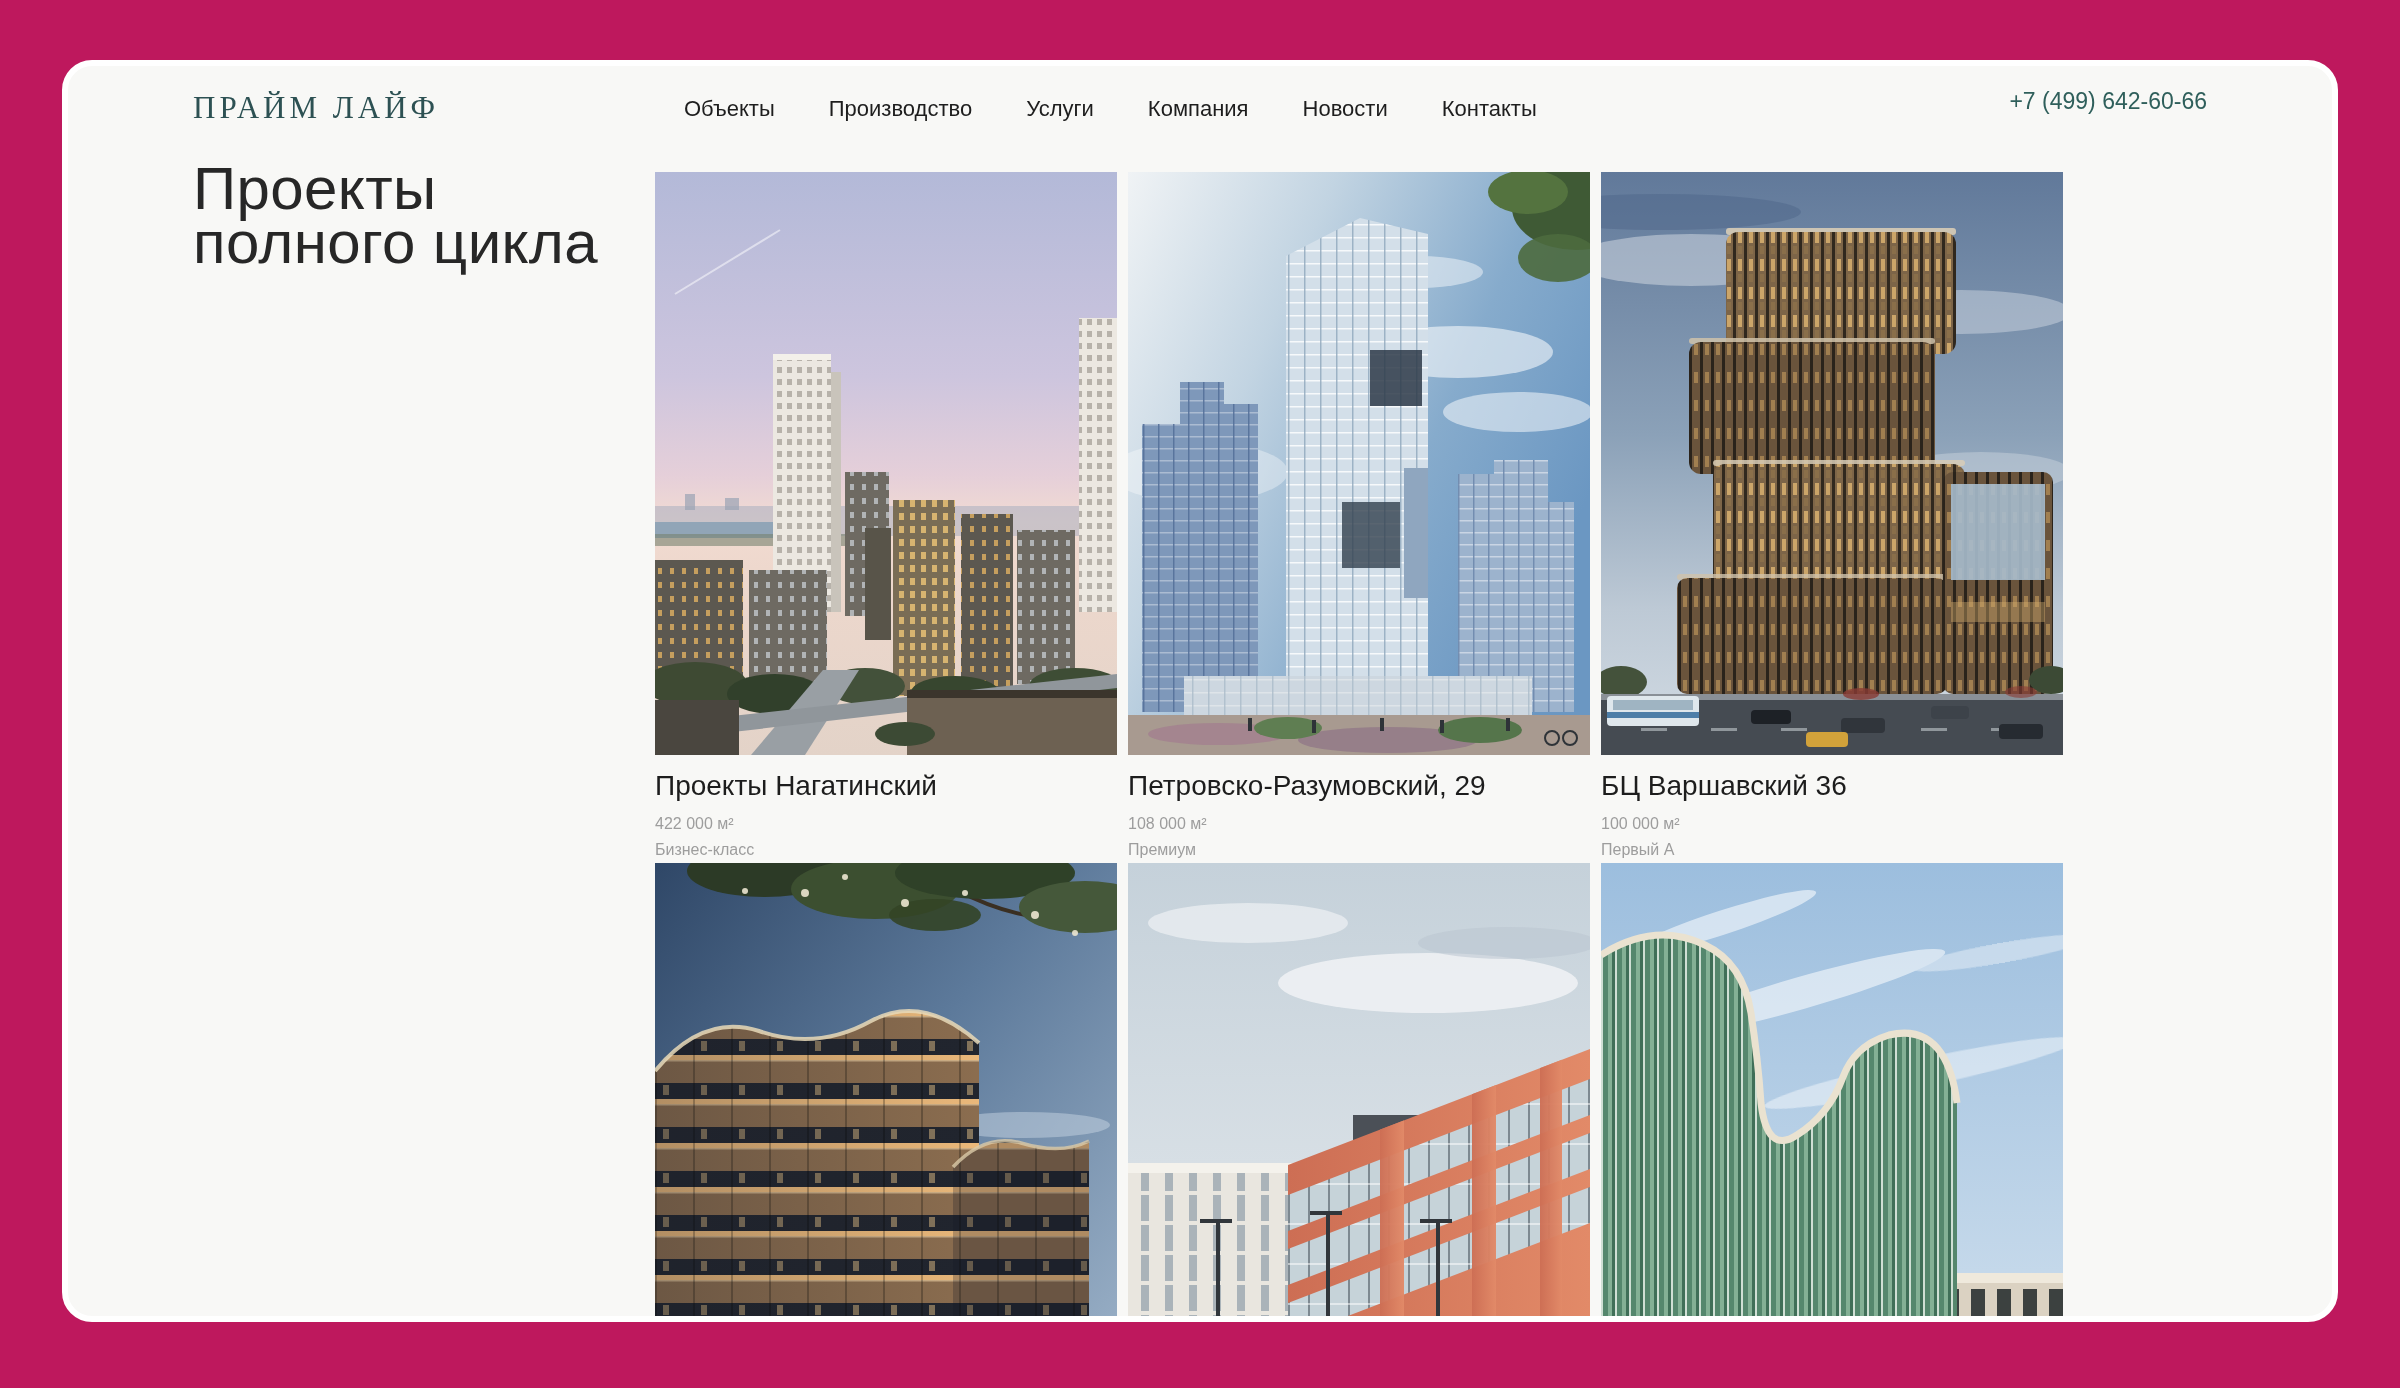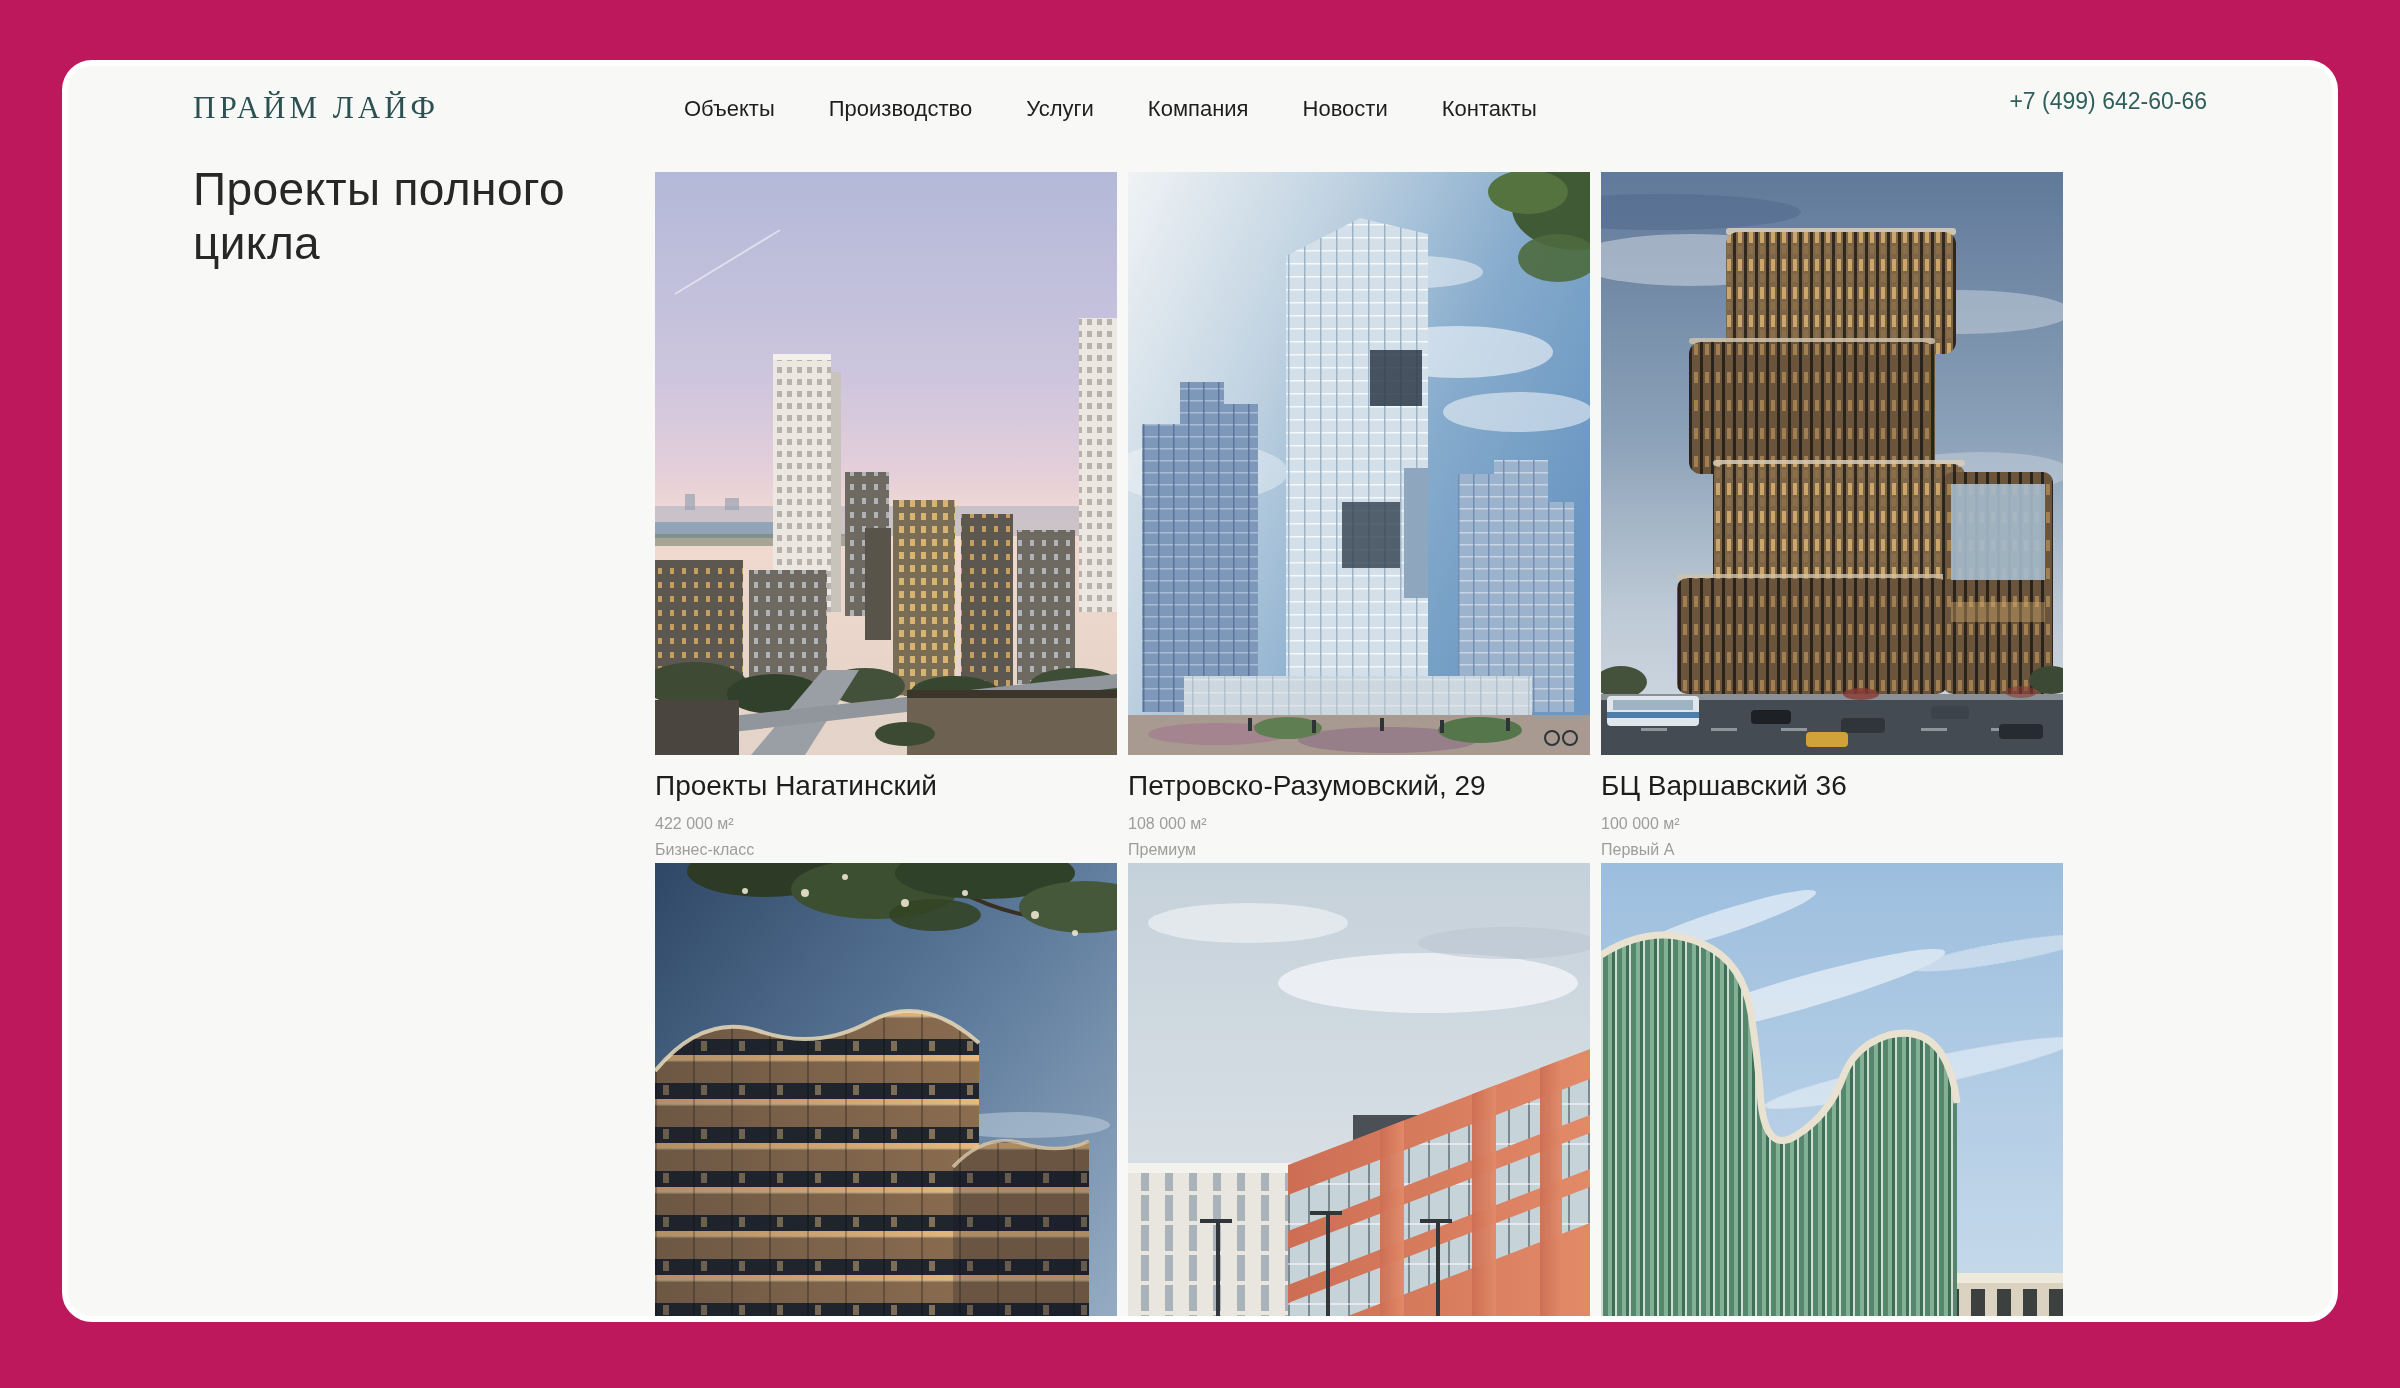--- a/index.html
+++ b/index.html
@@ -25,21 +25,21 @@
     display:flex; gap:54px; list-style:none;margin-left:28px;
   }
   .nav-item { font-size:22px; color:#1e1e1e; cursor:pointer; white-space:nowrap; }
   .phone {
     position:absolute; right:125px; top:22px;
     font-size:23px; color:#2f5f5b; cursor:pointer; white-space:nowrap;
   }
   
   .heading {
     position:absolute; left:125px; top:96px; width:440px;
-    font-size:46px; line-height:54px; font-weight:400; color:#272727;
+    font-size:60px; line-height:54px; font-weight:400; color:#272727;
     letter-spacing:0.4px;
   }
   
   .grid {
     position:absolute; left:587px; top:106px; width:1408px;
     display:grid; grid-template-columns:repeat(3,462px); column-gap:11px; row-gap:0;
   }
   .card { width:462px; }
   .media { width:462px; height:583px; overflow:hidden; }
   .media svg { display:block; width:462px; height:583px; }

